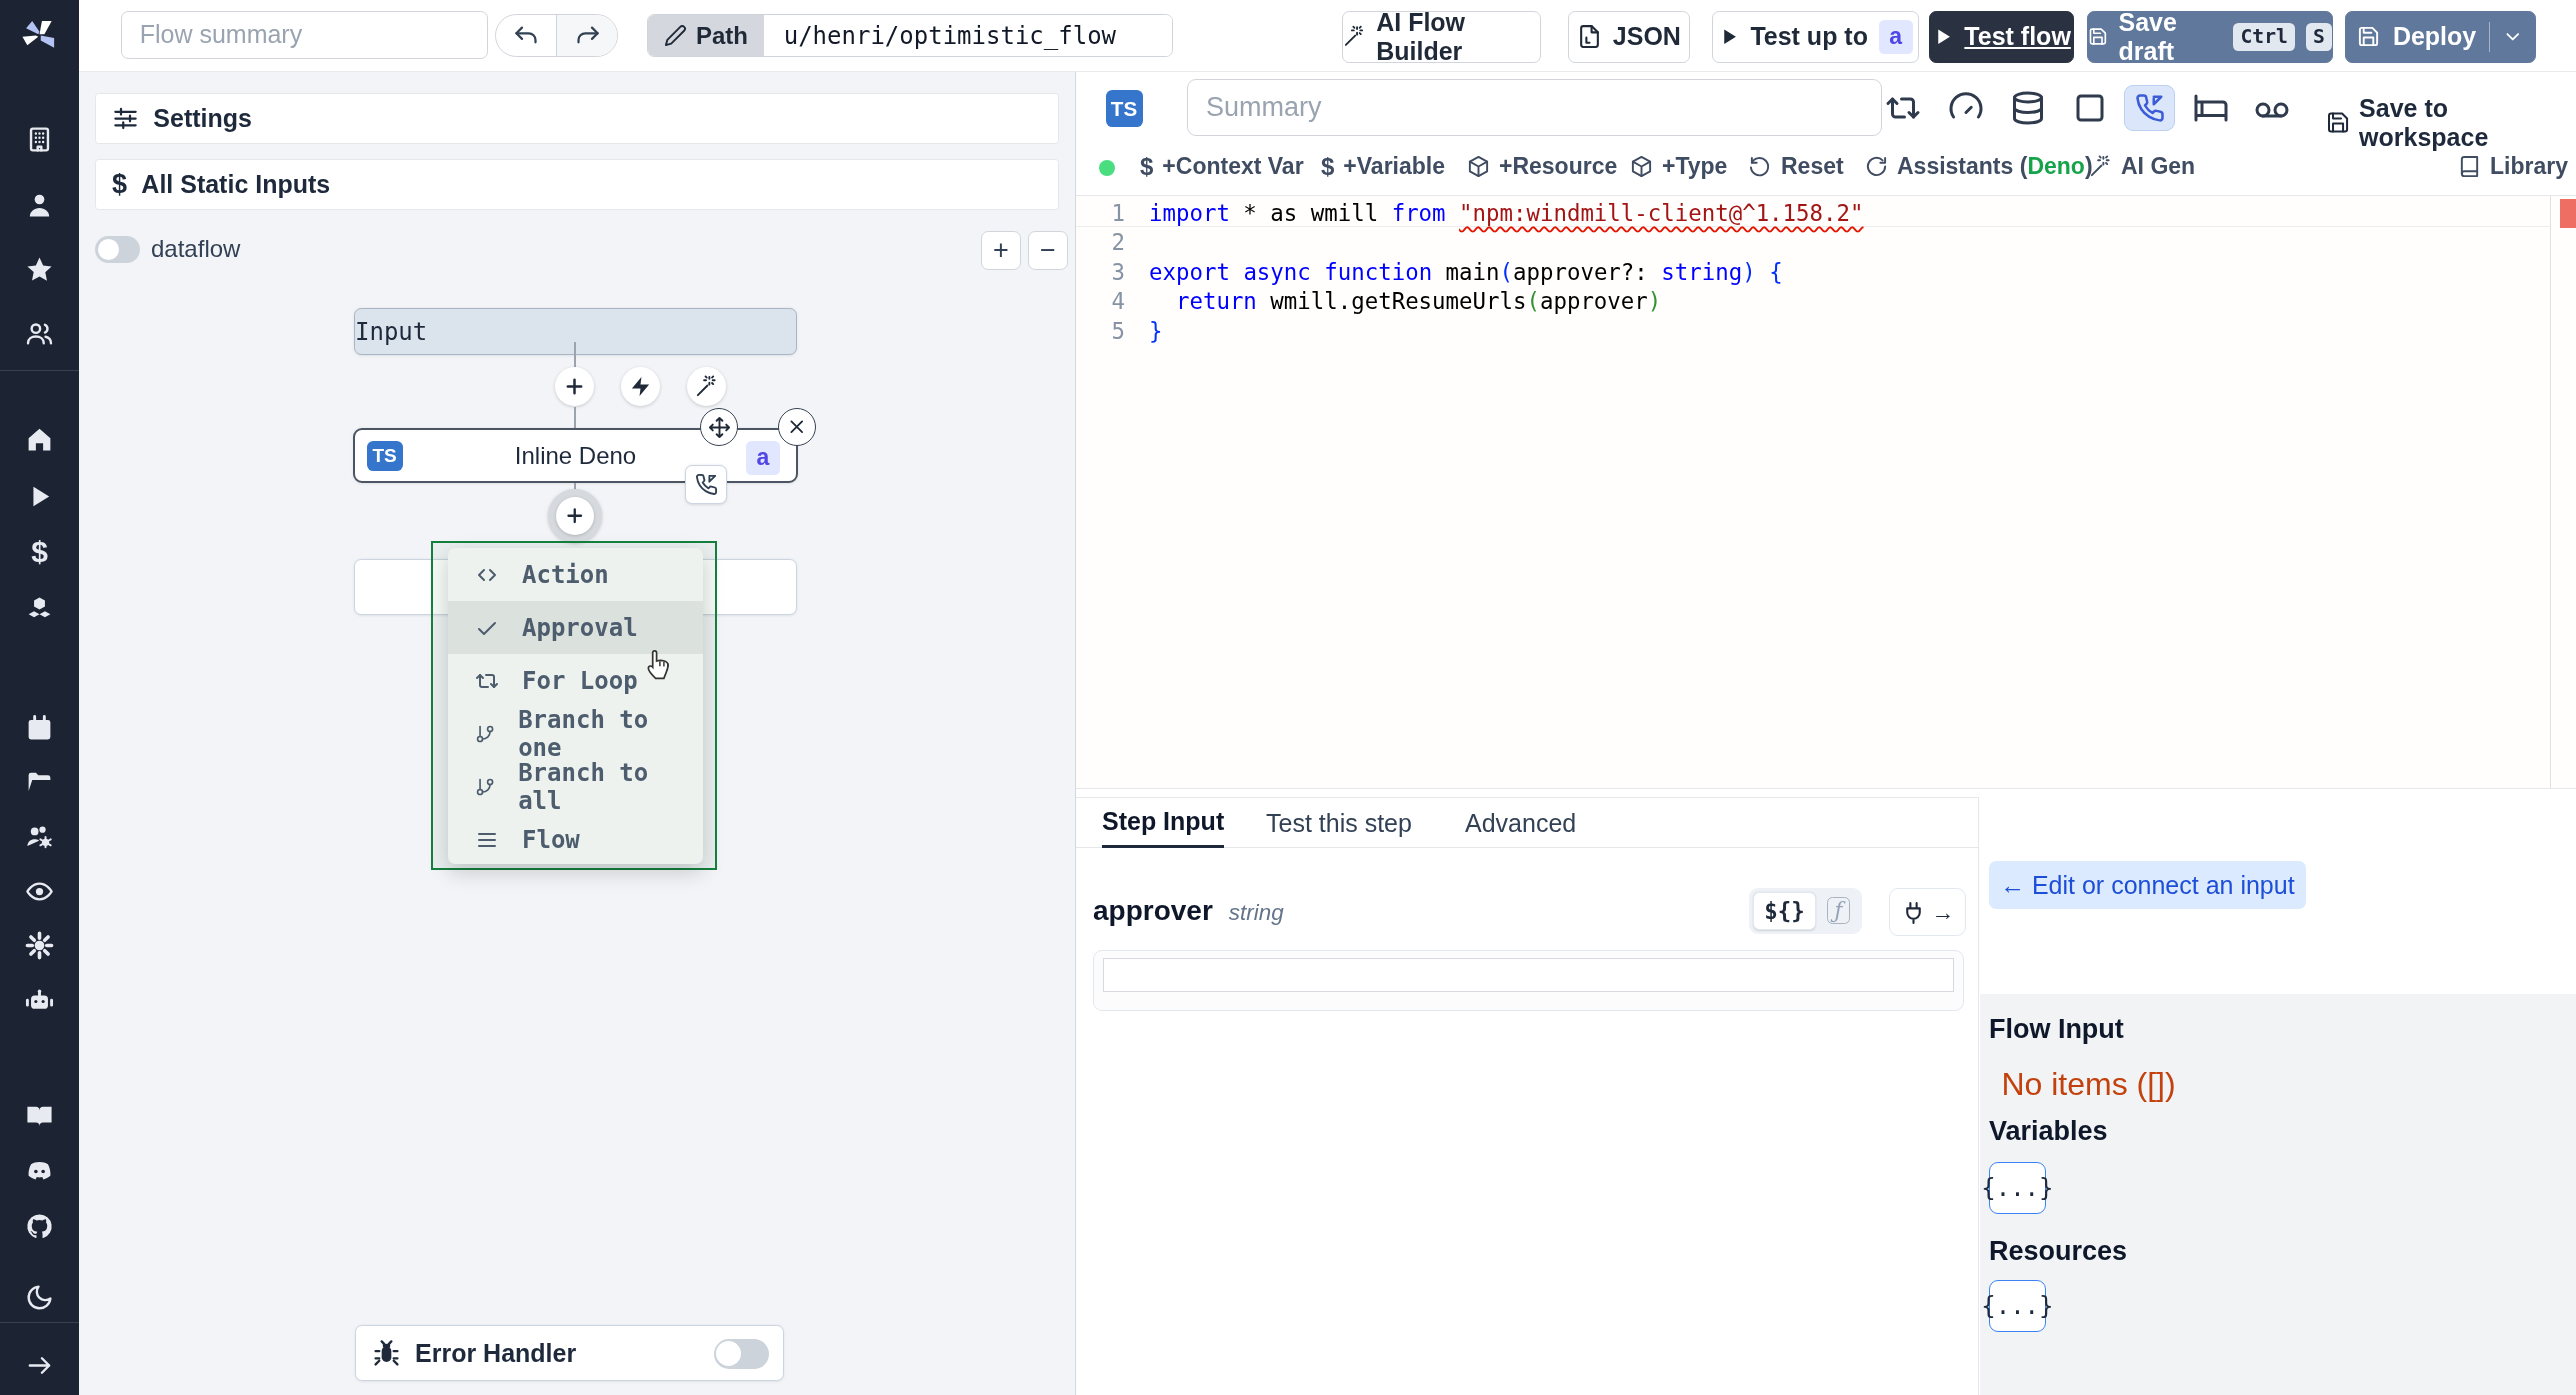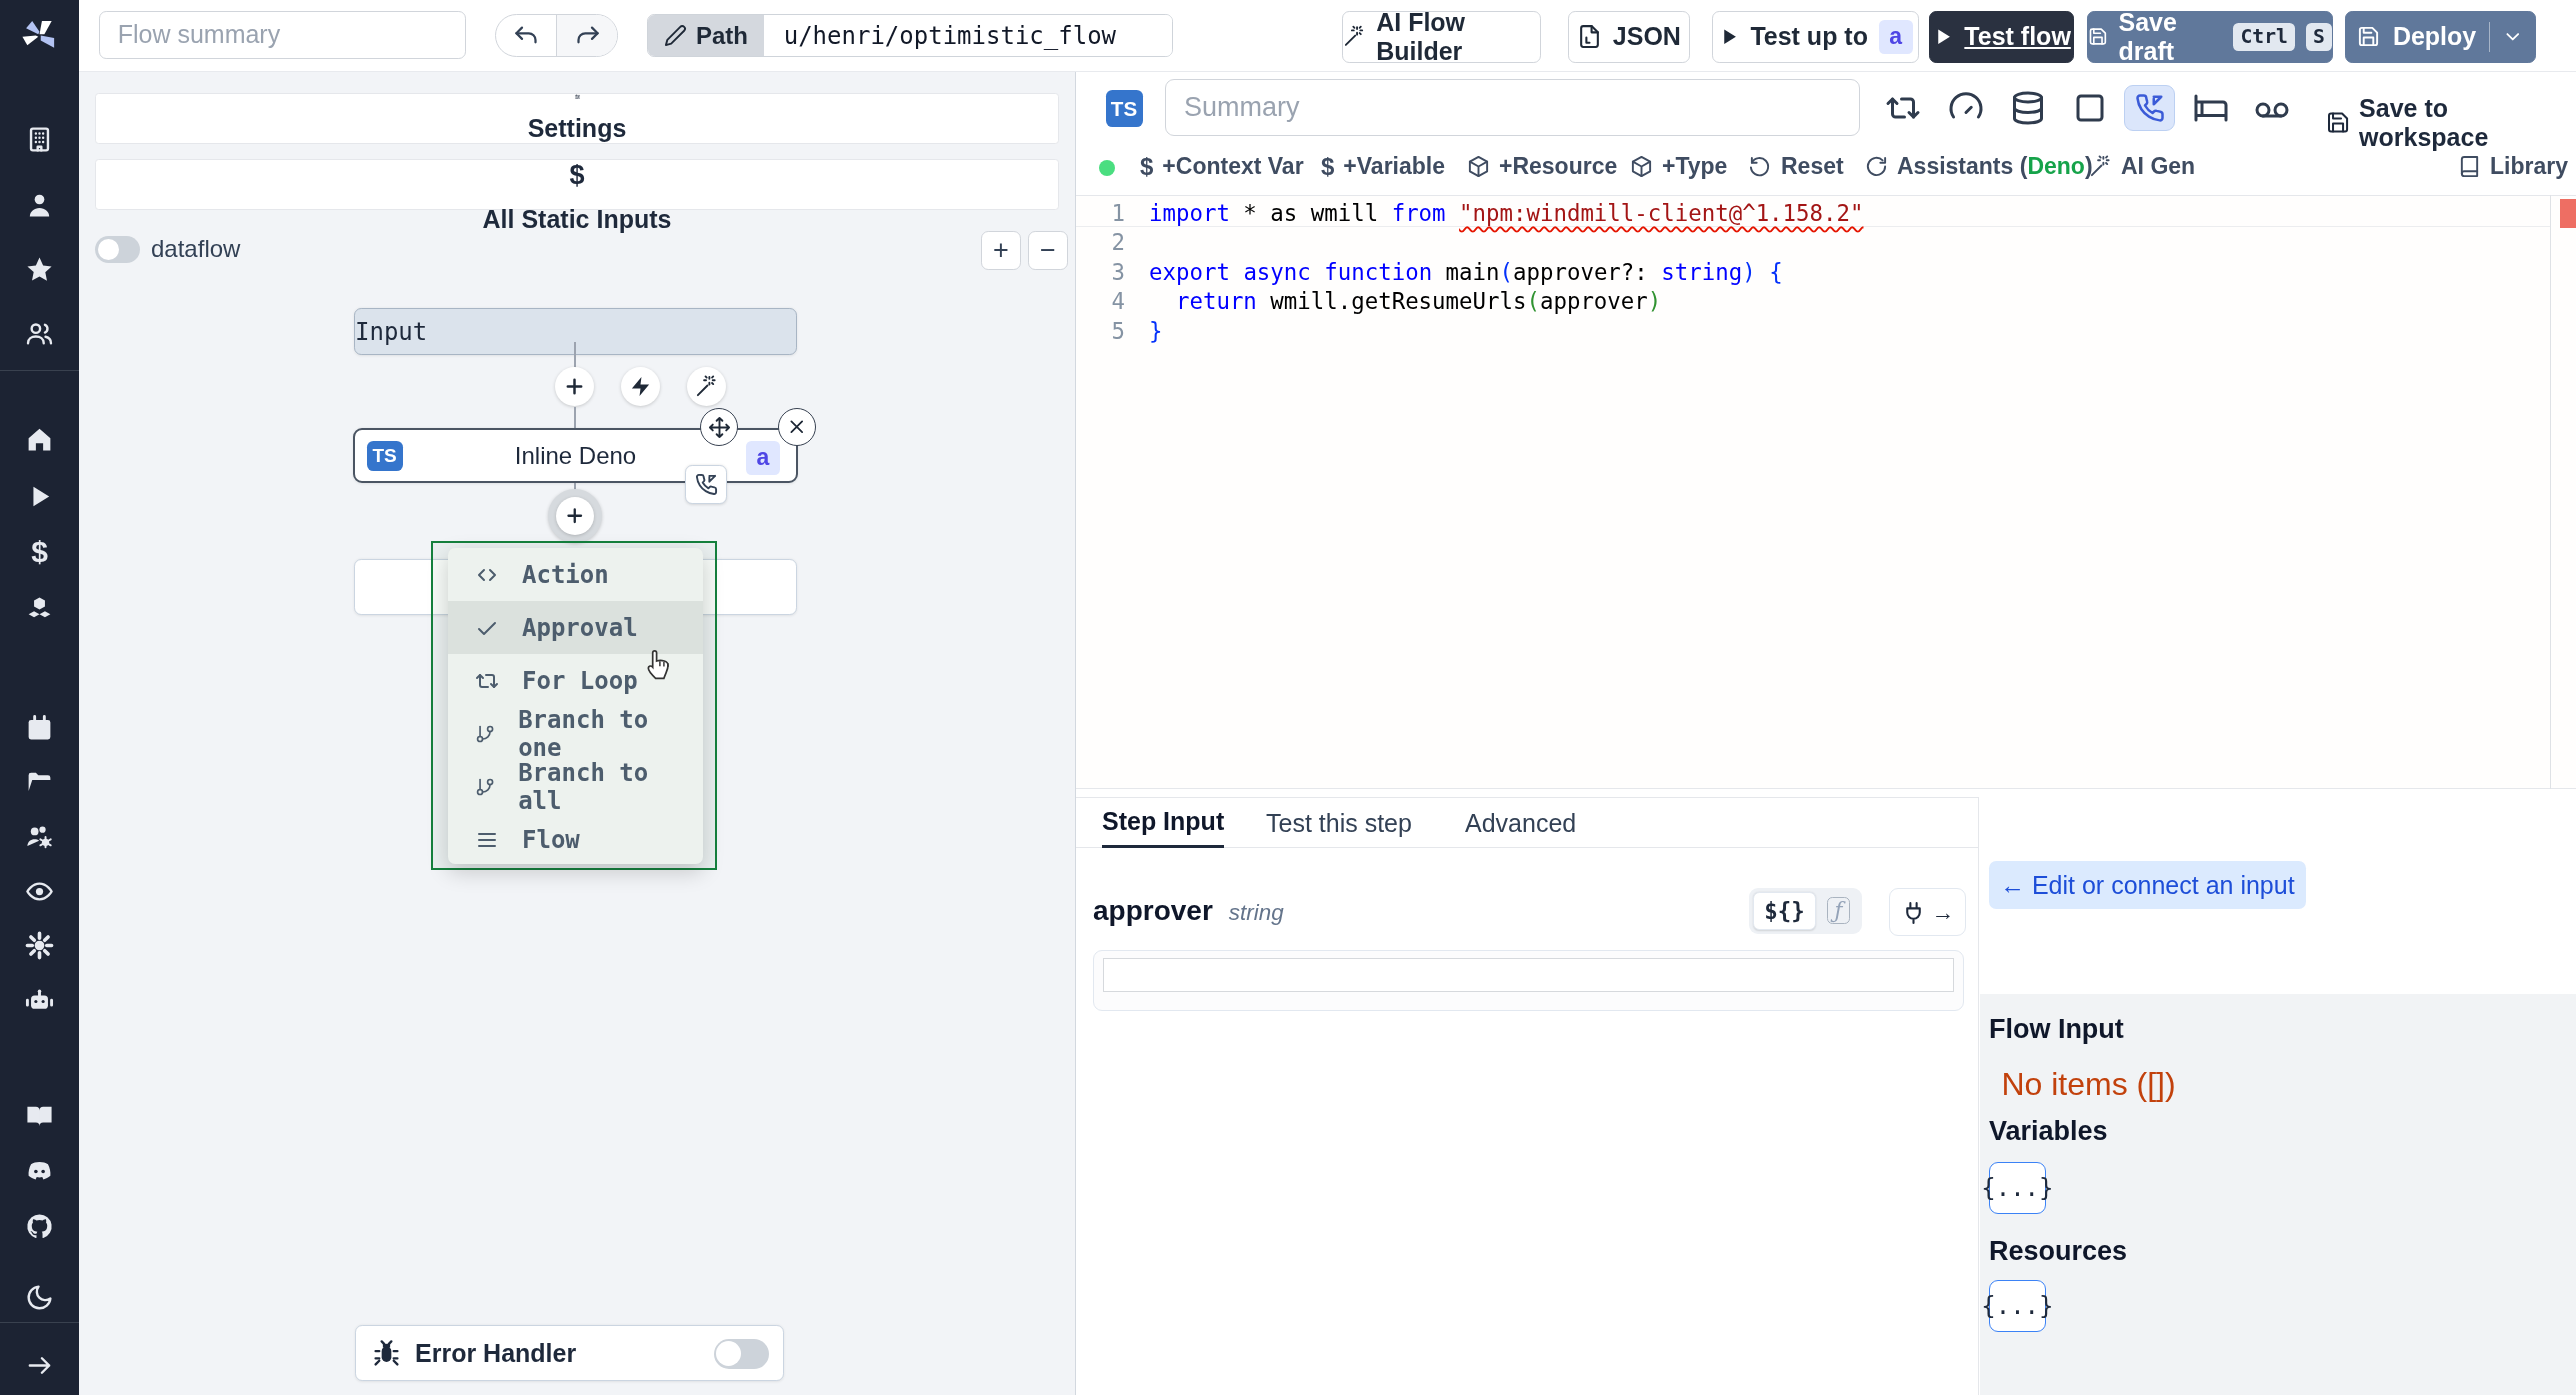--- a/index.html
+++ b/index.html
@@ -13,21 +13,21 @@
 
   
   .sidebar { left:0; top:0; width:79px; height:1395px; background:#1c2333; color:#e7eaf0; }
   .side-ic { position:absolute; left:25px; width:29px; height:29px; color:#e7eaf0; }
   .side-div { position:absolute; left:0; width:79px; border-top:0.9px solid #39414f; }
   .logo { position:absolute; left:19.7px; top:16px; width:39px; height:39px; }
 
   
   .topbar { left:79px; top:0; width:2497px; height:72px; background:#fff; border-bottom:0.9px solid #e8eaee; }
   .tb-input { position:absolute; border:0.9px solid #d1d5db; border-radius:7.2px; background:#fff;
-    color:#9aa3b0; font-size:25px; display:flex; align-items:center; padding:0 18px; }
+    color:#9aa3b0; font-size:25px; display:flex; align-items:center; padding:0 18px;margin-left:22px; }
   .undoredo { position:absolute; left:416px; top:14.3px; width:123px; height:43px; border:0.9px solid #d1d5db;
     border-radius:21.5px; display:flex; overflow:hidden; background:#fff; }
   .undoredo > div { flex:1; display:flex; align-items:center; justify-content:center; color:#334155; }
   .undoredo > div + div { border-left:0.9px solid #d1d5db; background:#f6f7f9; }
   .pathwrap { position:absolute; left:568px; top:14.3px; height:43px; display:flex; border:0.9px solid #cfd4da;
     border-radius:7.2px; overflow:hidden; }
   .pathseg { background:#d4d8de; color:#1f2937; font-weight:bold; font-size:24px; display:flex;
     align-items:center; gap:9px; padding:0 16px; }
   .pathval { background:#fff; display:flex; align-items:center; padding:0 19.7px; font-size:24px; color:#111827; width:408px; }
   .tb-btn { position:absolute; top:10.7px; height:52px; border:0.9px solid #d1d5db; border-radius:7.2px; background:#fff;
@@ -37,21 +37,21 @@
   .chip-a { background:#e0e7ff; color:#4f46e5; border-radius:5.4px; font-size:23px; font-weight:bold;
     padding:3.6px 10.7px; }
   .kbd { background:#e2e8f0; color:#1e293b; border-radius:5.4px; font-size:19.7px; font-weight:bold;
     padding:2.7px 7.2px; font-family:"DejaVu Sans Mono", monospace; }
   .vsep { width:0.9px; height:30px; background:rgba(255,255,255,.45); }
 
   
   .flow { left:79px; top:72px; width:997px; height:1324px; background:#f2f4f7; border-right:0.9px solid #d3d8df; }
   .frow { position:absolute; left:16px; width:964px; height:51px; background:#fff; border:0.9px solid #e5e7eb;
     border-radius:3.6px; display:flex; align-items:center; gap:14.3px; padding:0 16px;
-    font-size:25px; font-weight:bold; color:#1e293b;flex-direction:column; }
+    font-size:25px; font-weight:bold; color:#1e293b; }
   .toggle { border-radius:13.4px; background:#cdd3da; position:relative; }
   .toggle .knob { position:absolute; top:2.7px; left:2.7px; background:#fff; border-radius:50%; }
   .zoombtn { position:absolute; width:40px; height:39px; background:#fff; border:0.9px solid #d1d5db;
     border-radius:7.2px; color:#334155; font-size:27px; display:flex; align-items:center; justify-content:center; }
   .node { position:absolute; background:#fff; border:0.9px solid #cbd5e1; border-radius:7.2px;
     box-shadow:0 0.9px 2.7px rgba(0,0,0,.08); }
   .node-label { font-size:24px; color:#1e293b; }
   .conn { position:absolute; width:1.8px; background:#9ca3af; }
   .gcircle { position:absolute; width:39px; height:39px; border-radius:50%; background:#fff;
     box-shadow:0 0.9px 3.6px rgba(0,0,0,.18); display:flex; align-items:center; justify-content:center; color:#1f2937; }

